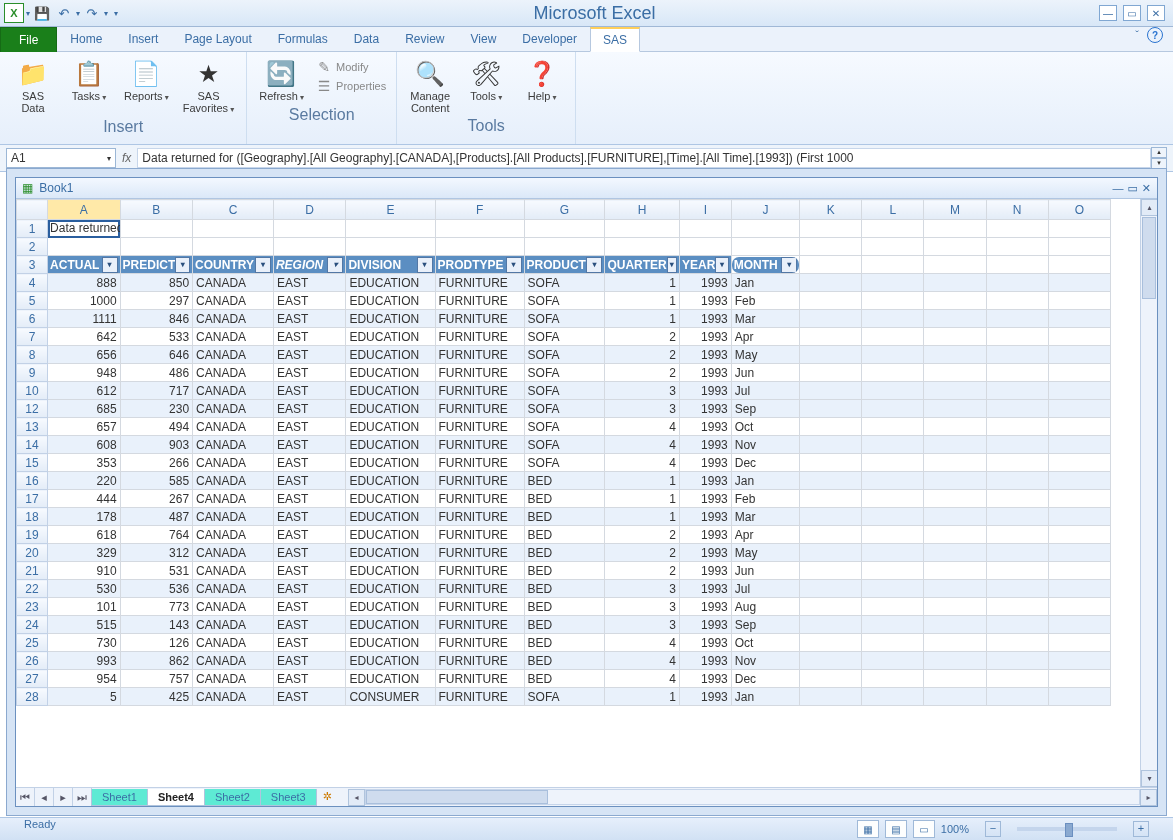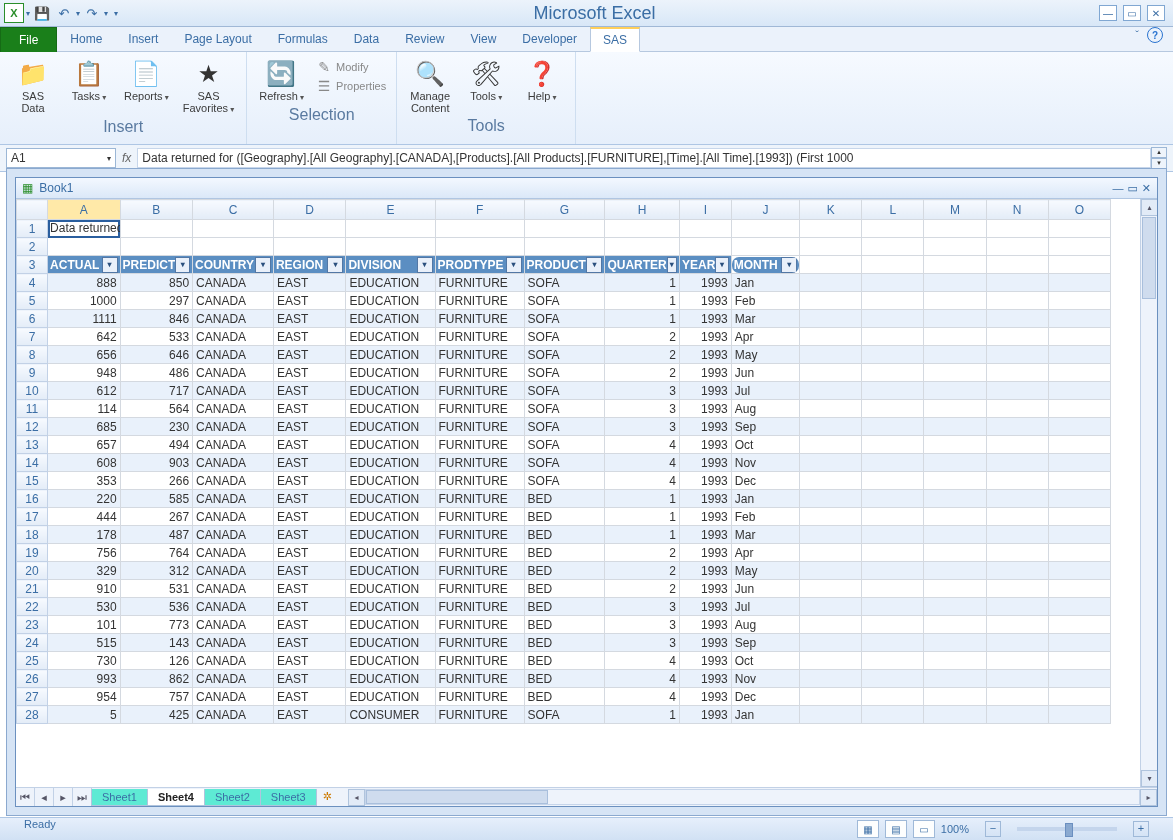--- a/index.html
+++ b/index.html
@@ -289,21 +289,21 @@
                     <span>PREDICT</span>
                     <span class="fd">▾</span>
                   </div>
                 </td>
                 <td style="padding: 0px;">
                   <div class="hdrcell">
                     <span>COUNTRY</span>
                     <span class="fd">▾</span>
                   </div>
                 </td>
-                <td style="padding: 0px;">
+                <td style="padding: 0px; font-style: italic;">
                   <div class="hdrcell">
                     <span>REGION</span>
                     <span class="fd">▾</span>
                   </div>
                 </td>
                 <td style="padding: 0px;">
                   <div class="hdrcell">
                     <span>DIVISION</span>
                     <span class="fd">▾</span>
                   </div>
@@ -463,38 +463,20 @@
                 <td>SOFA</td>
                 <td class="num">3</td>
                 <td class="num">1993</td>
                 <td>Jul</td>
                 <td></td>
                 <td></td>
                 <td></td>
                 <td></td>
                 <td></td>
               </tr>
-              <tr>
-                <th>11</th>
-                <td class="num">114</td>
-                <td class="num">564</td>
-                <td>CANADA</td>
-                <td>EAST</td>
-                <td>EDUCATION</td>
-                <td>FURNITURE</td>
-                <td>SOFA</td>
-                <td class="num">3</td>
-                <td class="num">1993</td>
-                <td>Aug</td>
-                <td></td>
-                <td></td>
-                <td></td>
-                <td></td>
-                <td></td>
-              </tr>
               <tr class="band">
                 <th>12</th>
                 <td class="num">685</td>
                 <td class="num">230</td>
                 <td>CANADA</td>
                 <td>EAST</td>
                 <td>EDUCATION</td>
                 <td>FURNITURE</td>
                 <td>SOFA</td>
                 <td class="num">3</td>
@@ -609,21 +591,21 @@
                 <td class="num">1993</td>
                 <td>Mar</td>
                 <td></td>
                 <td></td>
                 <td></td>
                 <td></td>
                 <td></td>
               </tr>
               <tr>
                 <th>19</th>
-                <td class="num">756</td>
+                <td class="num">618</td>
                 <td class="num">764</td>
                 <td>CANADA</td>
                 <td>EAST</td>
                 <td>EDUCATION</td>
                 <td>FURNITURE</td>
                 <td>BED</td>
                 <td class="num">2</td>
                 <td class="num">1993</td>
                 <td>Apr</td>
                 <td></td>

